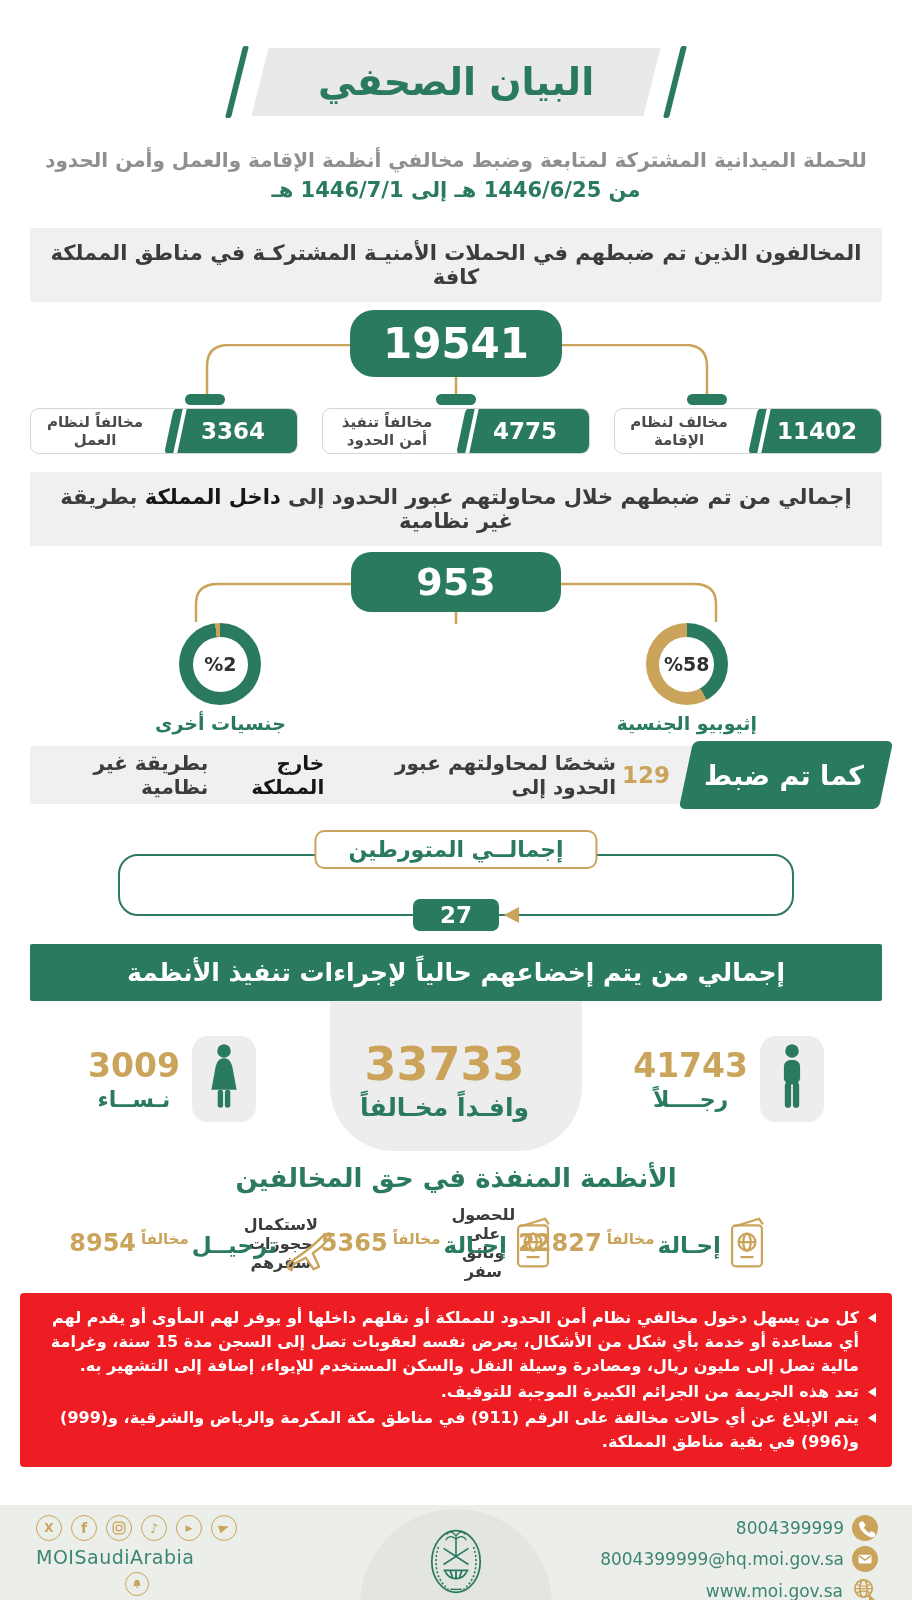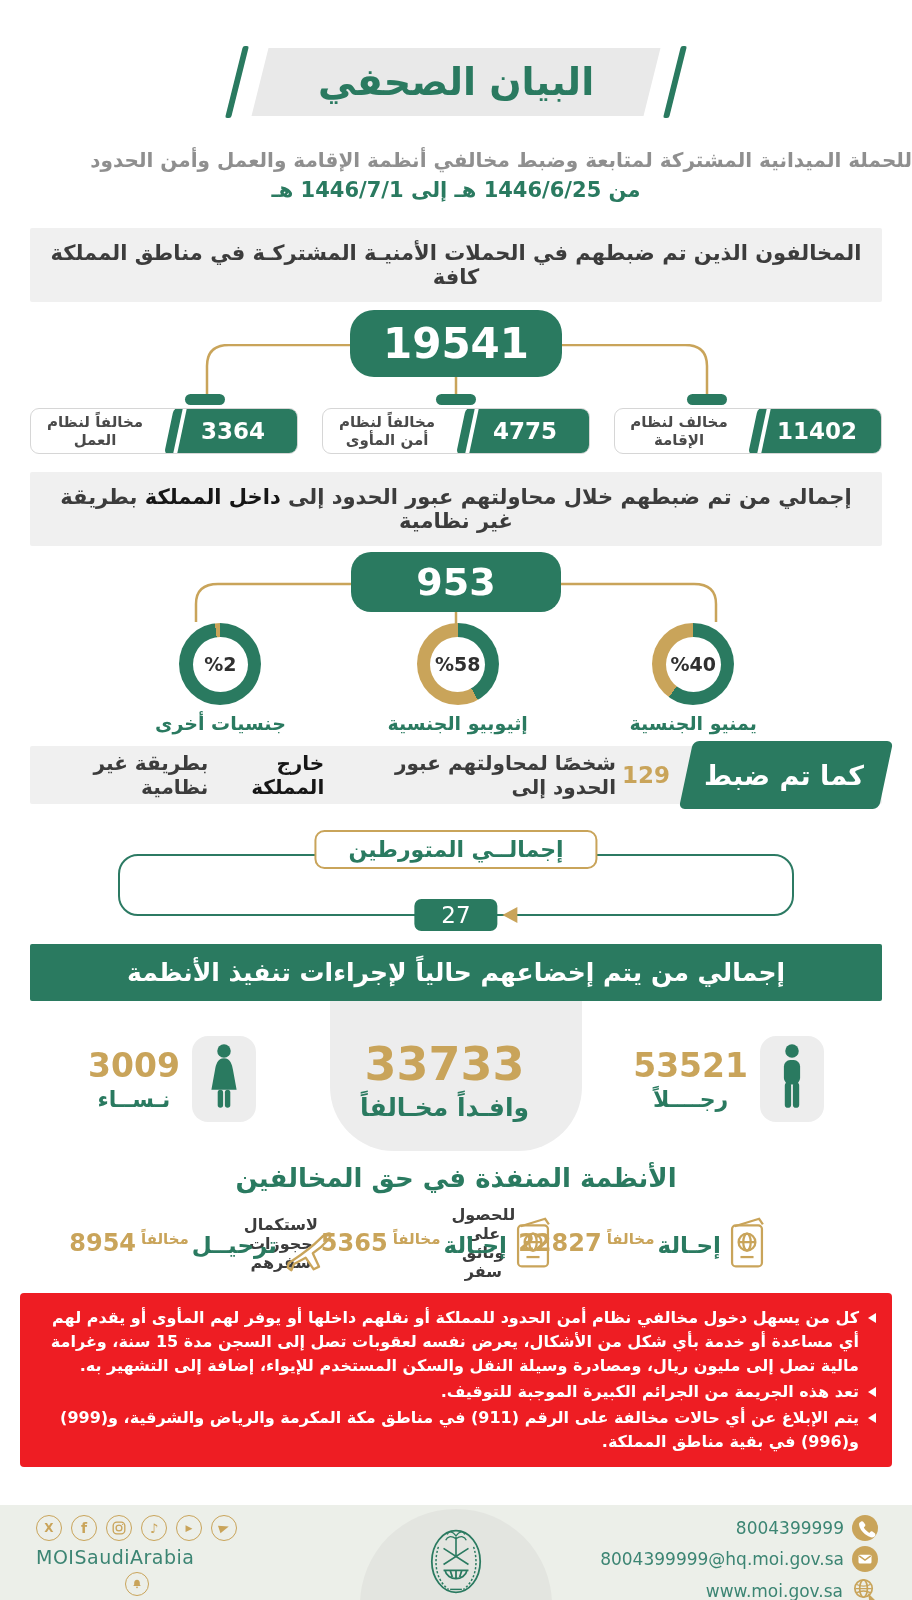--- a/index.html
+++ b/index.html
@@ -5,21 +5,21 @@
   * { margin:0; padding:0; box-sizing:border-box; }
   html,body { background:#ffffff; }
   body { font-family:"DejaVu Sans", sans-serif; }
   .page { position:relative; width:912px; height:1600px; margin:0 auto; background:#fff; overflow:hidden; }
 
   
   .title-row { direction:ltr; display:flex; justify-content:center; align-items:center; gap:20px; margin-top:36px; height:92px; }
   .slash { width:6px; height:72px; background:#2A7A60; transform:skewX(-14deg); border-radius:2px; }
   .title-plate { background:#e9e9e9; transform:skewX(-14deg); padding:12px 58px; }
   .title-plate span { display:block; transform:skewX(14deg); color:#2A7A60; font-size:38px; font-weight:bold; }
-  .subtitle { text-align:right; margin-top:20px; color:#8f8f8f; font-size:20px; font-weight:bold; }
+  .subtitle { text-align:center; margin-top:20px; color:#8f8f8f; font-size:20px; font-weight:bold; }
   .date-line { text-align:center; margin-top:6px; color:#2A7A60; font-size:21px; font-weight:bold; }
 
   
   .banner { margin:26px 30px 0; background:#f0f0f0; padding:13px 18px; text-align:center;
             color:#3c3c3c; font-size:21px; font-weight:bold; border-radius:2px; }
   .banner b { color:#161616; }
 
   
   .total-box { position:relative; z-index:2; width:212px; margin:8px auto 0; background:#2A7A60; color:#fff;
                text-align:center; font-size:42px; font-weight:bold; padding:9px 0; border-radius:24px; }
@@ -57,21 +57,21 @@
   .banner3-line b { color:#161616; }
 
   
   .involved { position:relative; width:676px; margin:50px auto 0; border:2px solid #2c7a63; border-radius:20px;
               padding:32px 24px 26px; }
   .involved-label { position:absolute; top:-26px; left:50%; transform:translateX(-50%); background:#fff;
                     border:2px solid #C9A45A; border-radius:10px; padding:5px 32px; color:#2A7A60;
                     font-size:22px; font-weight:bold; white-space:nowrap; }
   .involved-text { text-align:center; color:#4a4a4a; font-size:20px; font-weight:bold; }
   .involved-num { position:absolute; bottom:-17px; left:50%; transform:translateX(-50%); background:#2A7A60;
-                  color:#fff; font-size:23px; font-weight:normal; padding:3px 27px; border-radius:7px; }
+                  color:#fff; font-size:23px; font-weight:bold; padding:3px 27px; border-radius:7px; }
   .involved-num::after { content:""; position:absolute; right:-20px; top:50%; transform:translateY(-50%);
                   border-top:8px solid transparent; border-bottom:8px solid transparent; border-right:15px solid #C9A45A; }
 
   
   .green-banner { margin:28px 30px 0; background:#2A7A60; color:#fff; text-align:center; font-size:25px;
                   font-weight:bold; padding:14px 10px; border-radius:2px; }
   .people { position:relative; height:156px; margin:0 30px; }
   .capsule { position:absolute; left:50%; transform:translateX(-50%); top:0; width:252px; height:150px;
              background:#ededed; border-radius:0 0 64px 64px; }
   .people-row { position:absolute; inset:0; display:flex; justify-content:space-between; align-items:center; padding:0 58px; }
@@ -149,47 +149,41 @@
           <i></i>
         </div>
       <div class="stat-num">11402</div>
       <div class="stat-label">مخالف لنظام الإقامة</div>
     </div>
     <div class="stat-box">
       <div class="stat-green">
           <i></i>
         </div>
       <div class="stat-num">4775</div>
-      <div class="stat-label">مخالفاً لنظام أمن المأوى</div>
+      <div class="stat-label">مخالفاً تنفيذ أمن الحدود</div>
     </div>
     <div class="stat-box">
       <div class="stat-green">
           <i></i>
         </div>
       <div class="stat-num">3364</div>
       <div class="stat-label">مخالفاً لنظام العمل</div>
     </div>
   </div>
 
   <div class="banner" style="margin-top:18px">
     <span>إجمالي من تم ضبطهم خلال محاولتهم عبور الحدود إلى </span><b>داخل المملكة</b><span> بطريقة غير نظامية</span>
   </div>
   <div class="total-box small" style="margin-top:6px">953</div>
   <svg class="conn" width="912" height="44" viewBox="0 0 912 44" style="margin-top:-30px">
     <path d="M361 2 H218 Q196 2 196 22 V40" fill="none" stroke="#C9A45A" stroke-width="2.5"></path>
     <path d="M551 2 H694 Q716 2 716 22 V40" fill="none" stroke="#C9A45A" stroke-width="2.5"></path>
     <path d="M456 30 V42" fill="none" stroke="#C9A45A" stroke-width="2.5"></path>
   </svg>
   <div class="rings-row">
-    <div class="ring-col">
-      <div class="ring" style="background: conic-gradient(rgb(42, 122, 96) 0deg, rgb(42, 122, 96) 60%, rgb(201, 164, 90) 60%, rgb(201, 164, 90) 100%);">
-        <div class="ring-hole">%40</div>
-      </div>
-      <div class="ring-label">يمنيو الجنسية</div>
-    </div>
     <div class="ring-col">
       <div class="ring" style="background: conic-gradient(rgb(42, 122, 96) 0deg, rgb(42, 122, 96) 42%, rgb(201, 164, 90) 42%, rgb(201, 164, 90) 100%);">
         <div class="ring-hole">%58</div>
       </div>
       <div class="ring-label">إثيوبيو الجنسية</div>
     </div>
     <div class="ring-col">
       <div class="ring" style="background: conic-gradient(rgb(42, 122, 96) 0deg, rgb(42, 122, 96) 98%, rgb(201, 164, 90) 98%, rgb(201, 164, 90) 100%);">
         <div class="ring-hole">%2</div>
       </div>
@@ -220,21 +214,21 @@
       <div class="pgroup">
         <div class="icon-tile">
           <svg width="38" height="72" viewBox="0 0 40 80" fill="#2A7A60">
               <circle cx="20" cy="9" r="7.5"></circle>
               <rect x="11" y="19" width="18" height="27" rx="7"></rect>
               <rect x="12" y="44" width="7" height="28" rx="3.5"></rect>
               <rect x="21" y="44" width="7" height="28" rx="3.5"></rect>
             </svg>
         </div>
         <div>
-          <div class="pnum">53521</div>
+          <div class="pnum">41743</div>
           <div class="plabel">رجــــلاً</div>
         </div>
       </div>
       <div class="pcenter">
         <div class="pnum">33733</div>
         <div class="plabel">وافـداً مخـالفاً</div>
       </div>
       <div class="pgroup">
         <div class="icon-tile">
           <svg width="38" height="72" viewBox="0 0 40 80" fill="#2A7A60">

